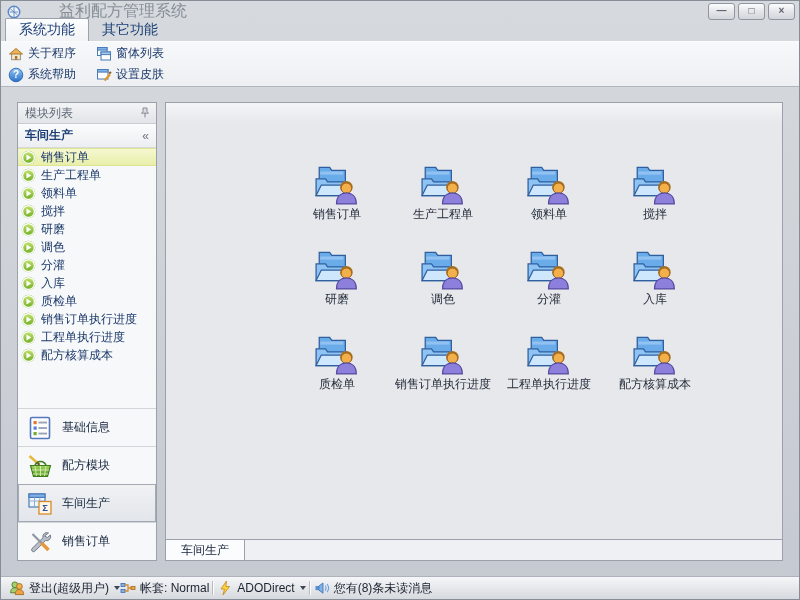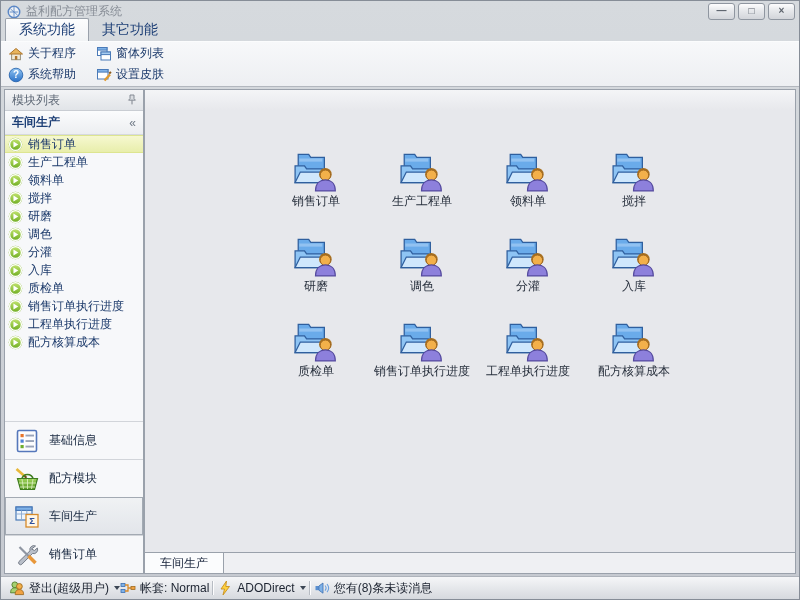--- a/index.html
+++ b/index.html
@@ -2,41 +2,41 @@
 <html><head>
 <meta charset="utf-8">
 <style>
   html,body{margin:0;padding:0;}
   body{font-family:"Liberation Sans","DejaVu Sans",sans-serif;background:#9aa0a8;}
   .frame{position:relative;width:798px;height:598px;border:1px solid #868d97;
     background:linear-gradient(#d6dade,#c5c9d0);overflow:hidden;}
   
   .titlebar{height:21px;display:flex;align-items:center;padding:0 4px 0 6px;}
   .appicon{width:14px;height:14px;margin-right:5px;}
-  .title{font-size:12px;color:#878d96;flex:1;white-space:nowrap;}
+  .title{font-size:16px;color:#878d96;flex:1;white-space:nowrap;margin-left:33px;}
   .winbtns{display:flex;gap:3px;}
   .winbtn{width:25px;height:15px;border:1px solid #8f96a0;border-radius:3px;
     background:linear-gradient(#fdfdfe,#e6e8eb 45%,#d2d5da);
     color:#5c636c;font-size:10px;line-height:13px;text-align:center;font-weight:bold;cursor:default;}
   
   .rtabs{height:19px;display:flex;align-items:flex-end;padding-left:4px;}
   .rtab{font-size:14px;color:#1d3f76;padding:2px 13px 2px 13px;cursor:default;}
   .rtab.active{background:linear-gradient(#fcfdfe,#f1f3f5);border:1px solid #9aa1ab;border-bottom:none;
     border-radius:2px 2px 0 0;}
   
   .ribbon{height:43px;background:linear-gradient(#f7f8fa,#edeff2);
     border-top:1px solid #fbfcfd;border-bottom:1px solid #b2b7be;
     display:grid;grid-template-columns:88px auto;grid-template-rows:21px 21px;
     align-items:center;padding:1px 0 0 7px;}
   .rbtn{display:flex;align-items:center;gap:4px;font-size:12px;color:#1c3a6b;cursor:default;white-space:nowrap;}
   .rbtn svg{width:16px;height:16px;}
   .caret{width:0;height:0;border-left:3px solid transparent;border-right:3px solid transparent;
     border-top:4px solid #3c4털;border-top-color:#3c4654;margin-left:2px;}
   
-  .body{position:absolute;top:85px;bottom:22px;left:0;right:0;display:flex;padding:3px;gap:0;}
+  .body{position:absolute;top:85px;bottom:22px;left:0;right:0;display:flex;padding:16px;gap:8px;}
   
   .sidebar{width:138px;display:flex;flex-direction:column;background:#f7f8fa;
     border:1px solid #9aa1ab;}
   .sb-head{height:20px;display:flex;align-items:center;justify-content:space-between;
     padding:0 5px 0 7px;background:linear-gradient(#f3f4f6,#e1e4e8);
     border-bottom:1px solid #c9cdd3;font-size:12px;color:#5e6876;}
   .sb-cap{height:23px;display:flex;align-items:center;justify-content:space-between;
     padding:0 7px;background:linear-gradient(#fbfcfd,#eceef1);
     border-bottom:1px solid #d6d9de;font-size:12px;font-weight:bold;color:#1d3f76;}
   .sb-collapse{color:#6e7885;font-weight:normal;font-size:12px;cursor:default;}

